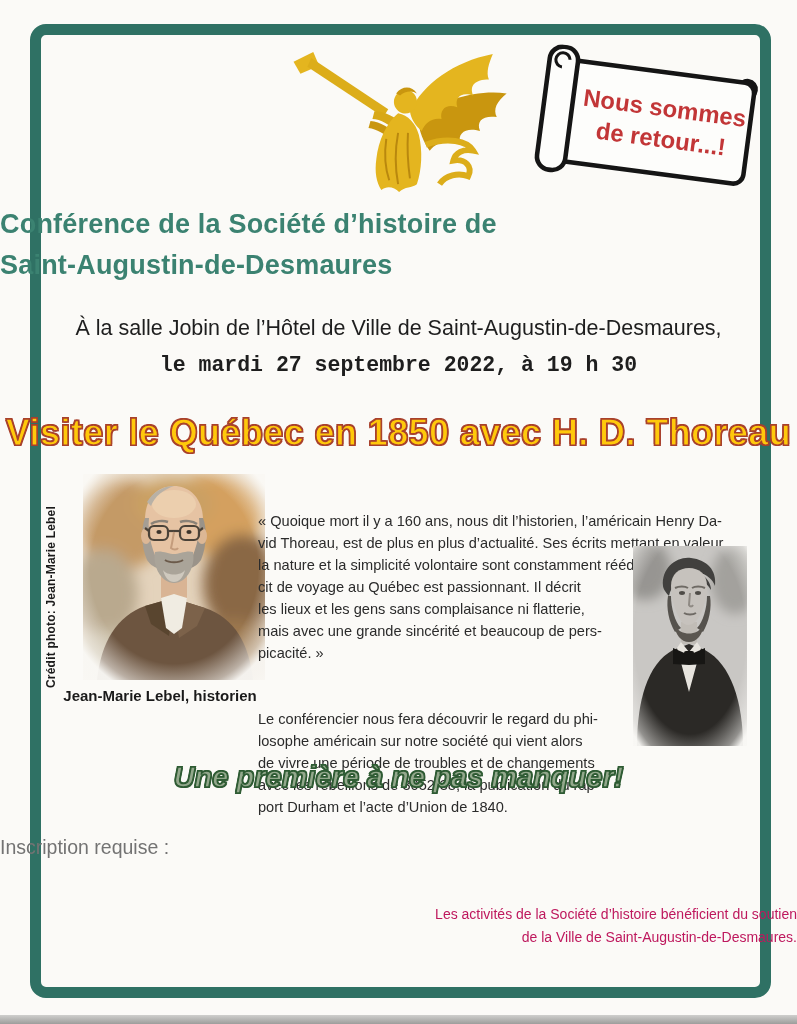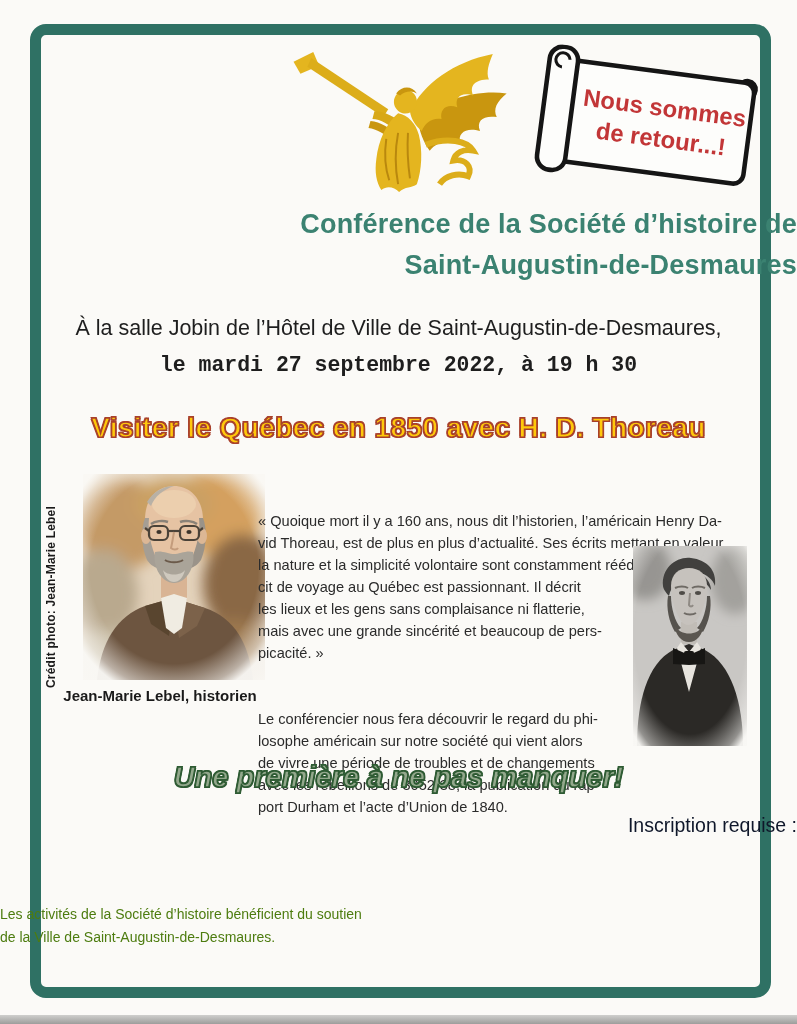--- a/index.html
+++ b/index.html
@@ -26,31 +26,31 @@
   .banner svg { position:absolute; inset:0; width:100%; height:100%; }
   .banner-text {
     position:absolute; inset:0; padding-left:34px;
     display:flex; flex-direction:column; justify-content:center; align-items:center;
     font-size:24px; font-weight:bold; color:#C23637; line-height:1.3;
     text-align:center; white-space:pre;
   }
   
   .title {
     position:absolute; left:0; top:204px; width:100%;
-    text-align:right; font-size:27px; font-weight:bold; color:#3B8271;
+    text-align:left; font-size:27px; font-weight:bold; color:#3B8271;
     line-height:41px; white-space:pre; letter-spacing:0.2px;
   }
   .venue {
     position:absolute; left:0; top:310px; width:100%;
     text-align:center; font-size:21.5px; color:#1E1E1E; line-height:37px;
   }
   .venue .bold { font-weight:bold;font-family:Liberation Mono, monospace; }
   .topic {
     position:absolute; left:0; top:412px; width:100%;
-    text-align:center; font-size:28px; font-weight:bold;
+    text-align:center; font-size:36px; font-weight:bold;
     color:#FFC90B;
     -webkit-text-stroke:1.25px #A8402C;
     text-shadow:-1px -1px 0 #A8402C, 1px -1px 0 #A8402C, -1px 1px 0 #A8402C, 1px 1px 0 #A8402C;
     letter-spacing:0.4px;
   }
   
   .credit {
     position:absolute; left:44px; top:688px; width:212px;
     transform:rotate(-90deg); transform-origin:0 0;
     font-size:12px; font-weight:bold; color:#1a1a1a; letter-spacing:0.2px;
@@ -70,27 +70,27 @@
   
   .closing {
     position:absolute; left:0; top:761px; width:100%;
     text-align:center; font-size:29px; font-weight:bold;
     color:#93A88C;
     -webkit-text-stroke:1.4px #2E5B33;
     text-shadow:-1px -1px 0 #2E5B33, 1px -1px 0 #2E5B33, -1px 1px 0 #2E5B33, 1px 1px 0 #2E5B33;
     font-style:italic;
   }
   .contact {
-    position:absolute; left:0; top:810px; width:100%;
-    text-align:right; font-size:19.5px; color:#0f172a; line-height:31px;
+    position:absolute; left:0; top:832px; width:100%;
+    text-align:left; font-size:19.5px; color:#737373; line-height:31px;
   }
   .contact .small { font-size:13px; }
   .footer {
     position:absolute; left:0; top:903px; width:100%;
-    text-align:left; font-size:14px; color:#4d7c0f; line-height:22.5px;
+    text-align:right; font-size:14px; color:#be185d; line-height:22.5px;
     white-space:pre;
   }
 </style>
 </head>
 <body>
 
 <div class="page">
 
   <div class="frame"></div>
 

